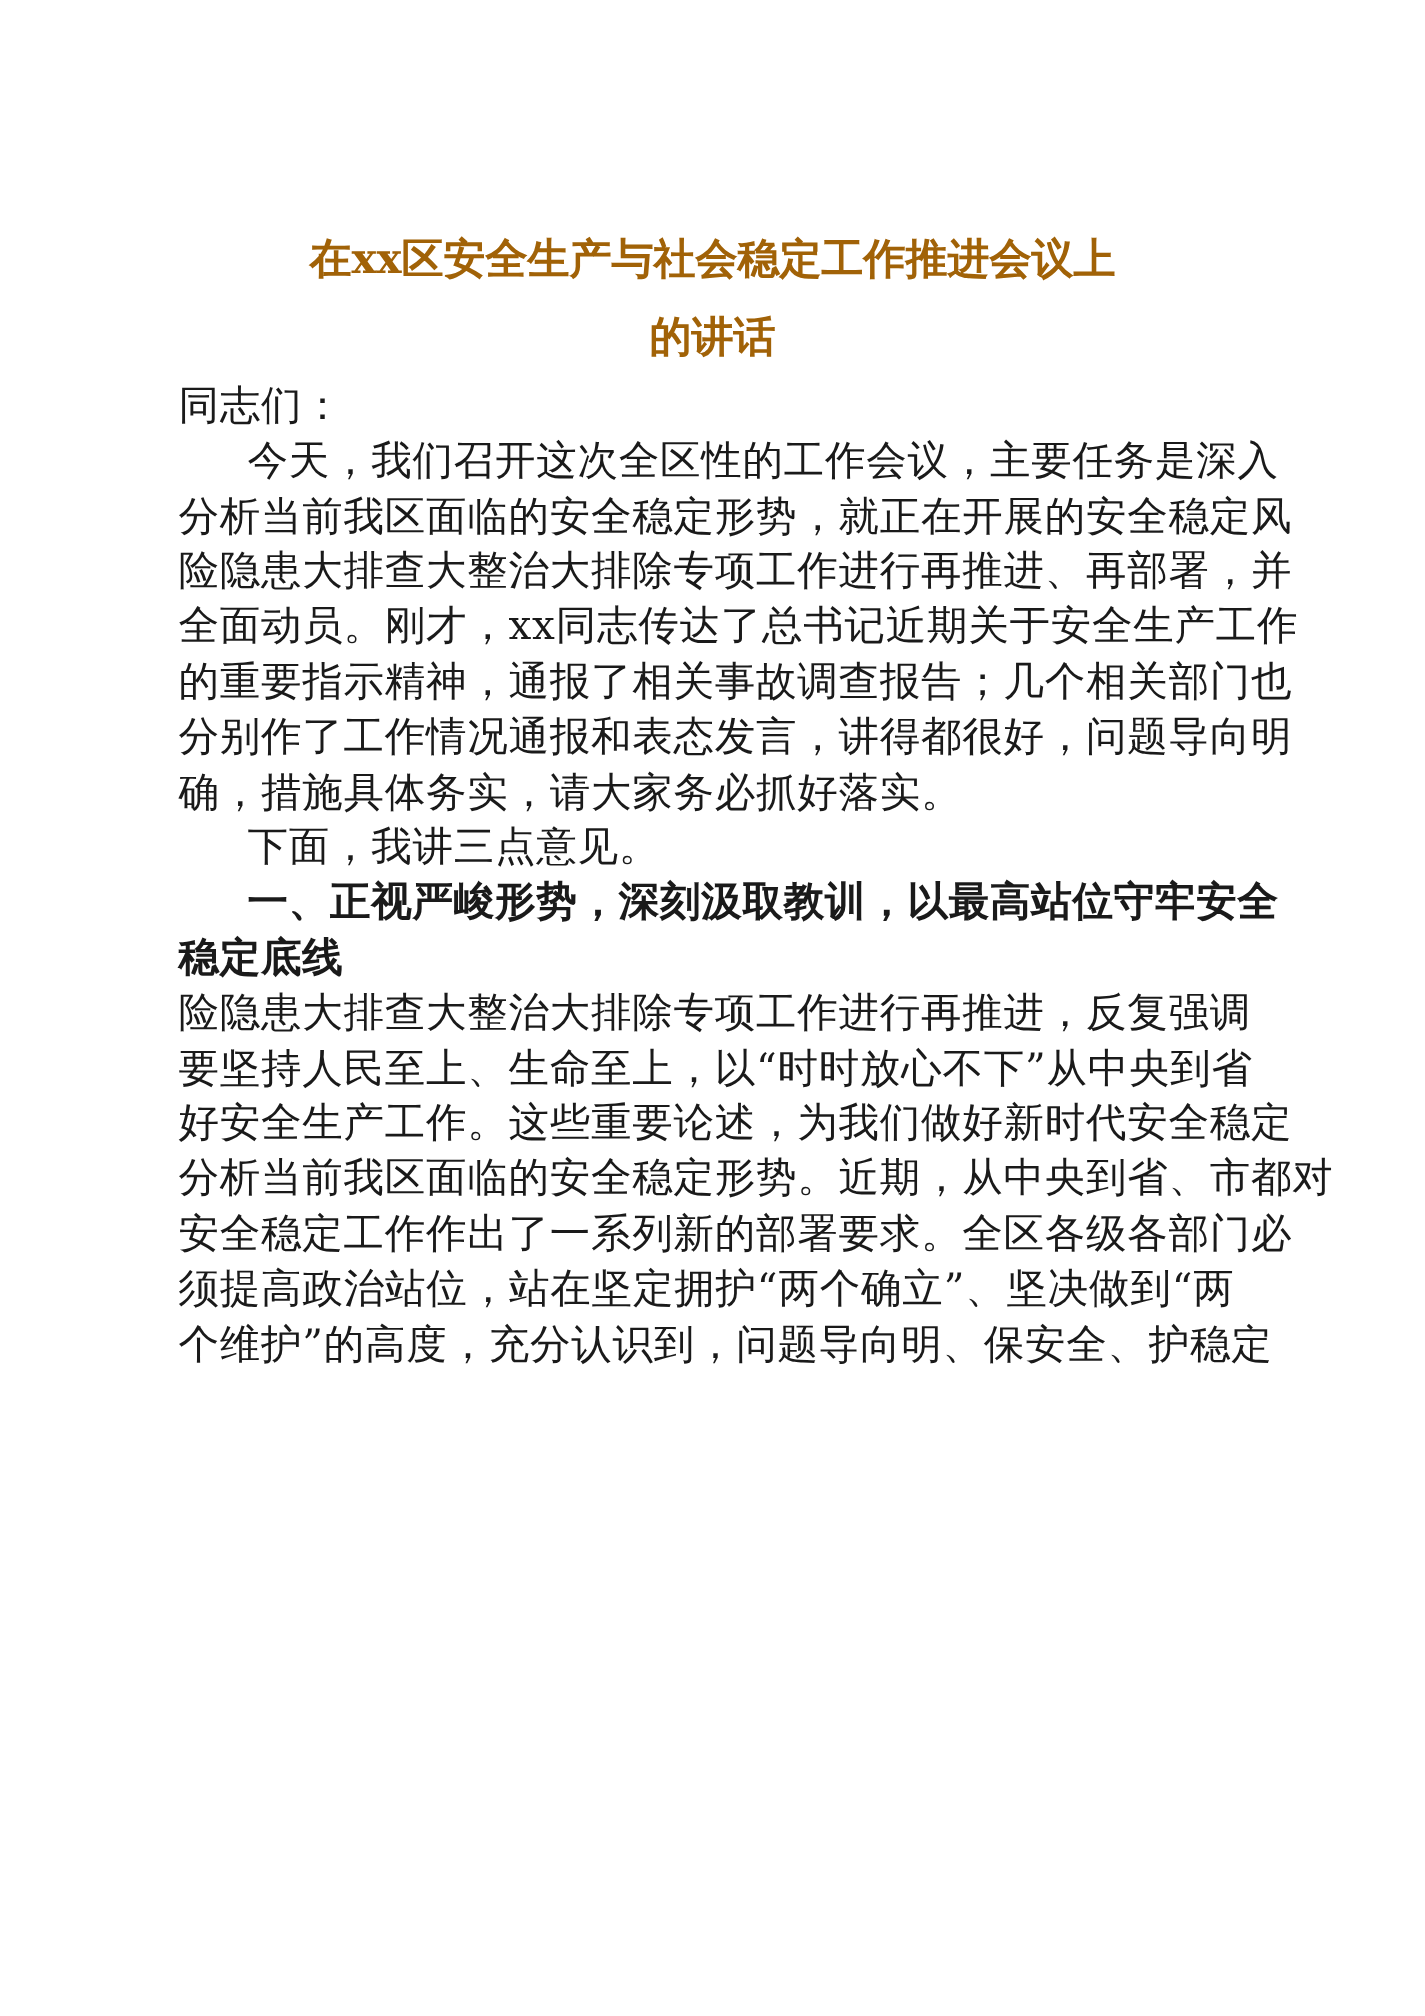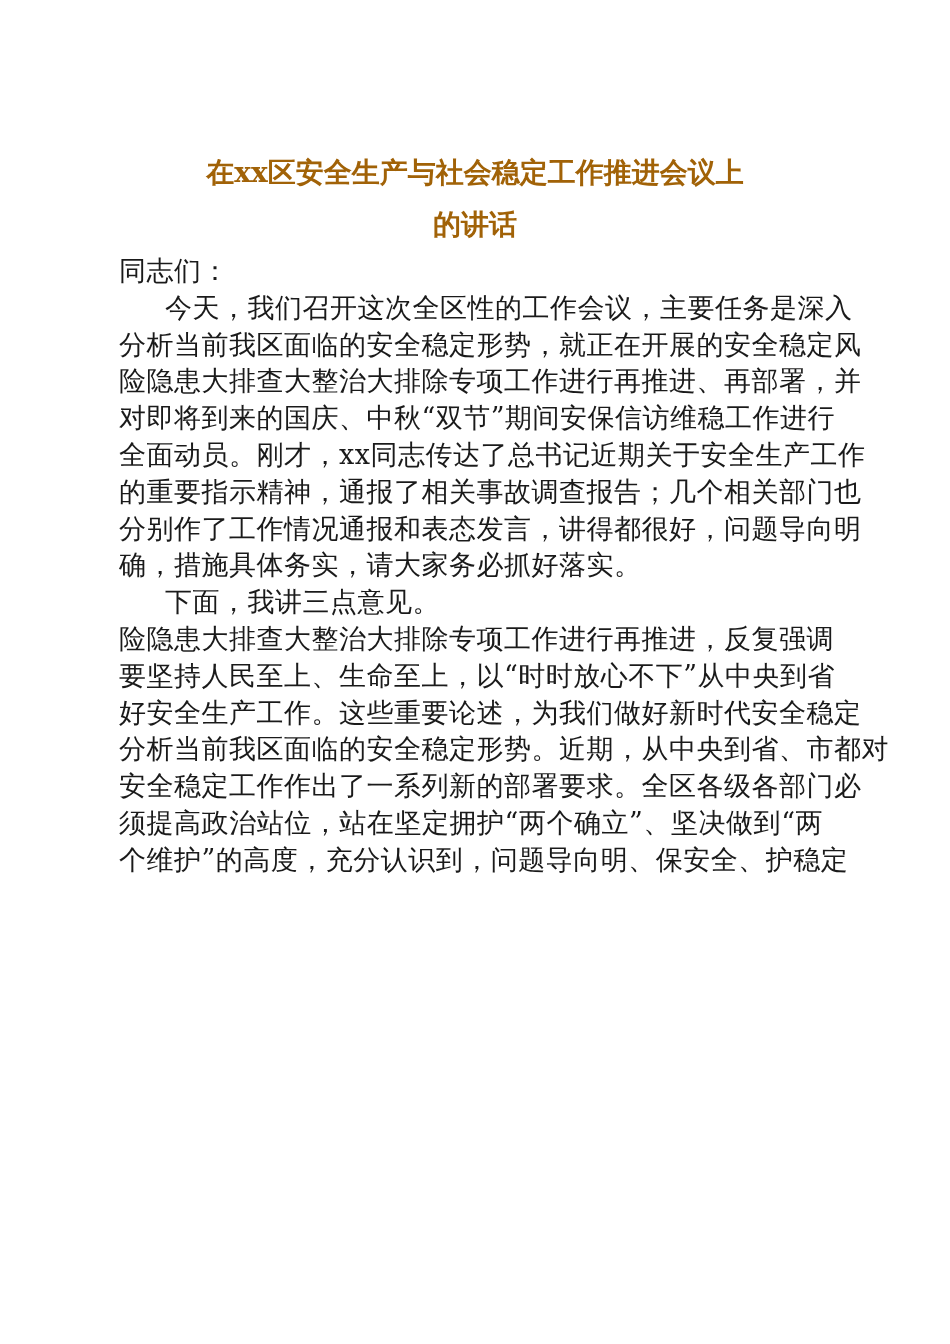--- a/index.html
+++ b/index.html
@@ -69,31 +69,34 @@
     <span>的讲话</span>
   </div>
 
   <div class="body">
     <span class="line salutation">同志们：</span>
 
     <div>
       <span class="line indent">今天，我们召开这次全区性的工作会议，主要任务是深入</span>
       <span class="line">分析当前我区面临的安全稳定形势，就正在开展的安全稳定风</span>
       <span class="line">险隐患大排查大整治大排除专项工作进行再推进、再部署，并</span>
-      <span class="line">对即将到来的国庆、中秋“双节”期间安保信访维稳工作进行</span>
       <span class="line">全面动员。刚才，xx同志传达了总书记近期关于安全生产工作</span>
       <span class="line">的重要指示精神，通报了相关事故调查报告；几个相关部门也</span>
       <span class="line">分别作了工作情况通报和表态发言，讲得都很好，问题导向明</span>
       <span class="line last">确，措施具体务实，请大家务必抓好落实。</span>
     </div>
 
     <div>
       <span class="line indent last">下面，我讲三点意见。</span>
     </div>
 
+    <div>
+      <span class="line indent heading">一、正视严峻形势，深刻汲取教训，以最高站位守牢安全</span>
+      <span class="line heading last">稳定底线</span>
+    </div>
 
     <div>
       <span class="line">险隐患大排查大整治大排除专项工作进行再推进，反复强调</span>
       <span class="line">要坚持人民至上、生命至上，以“时时放心不下”从中央到省</span>
       <span class="line">好安全生产工作。这些重要论述，为我们做好新时代安全稳定</span>
       <span class="line">分析当前我区面临的安全稳定形势。近期，从中央到省、市都对</span>
       <span class="line">安全稳定工作作出了一系列新的部署要求。全区各级各部门必</span>
       <span class="line">须提高政治站位，站在坚定拥护“两个确立”、坚决做到“两</span>
       <span class="line">个维护”的高度，充分认识到，问题导向明、保安全、护稳定</span>
     </div>

